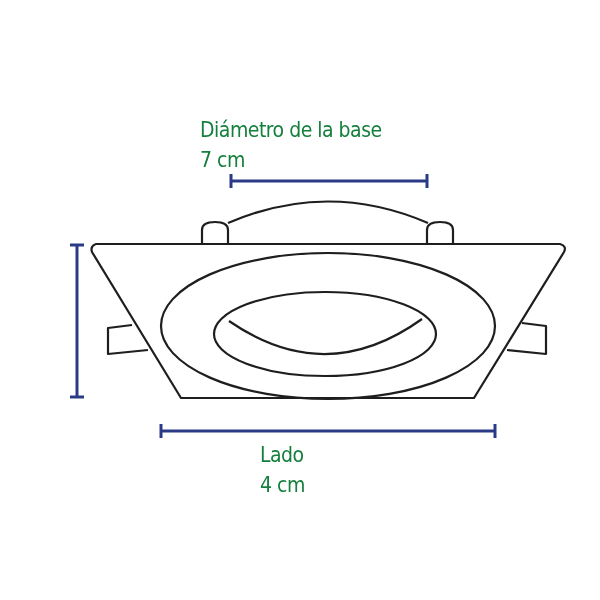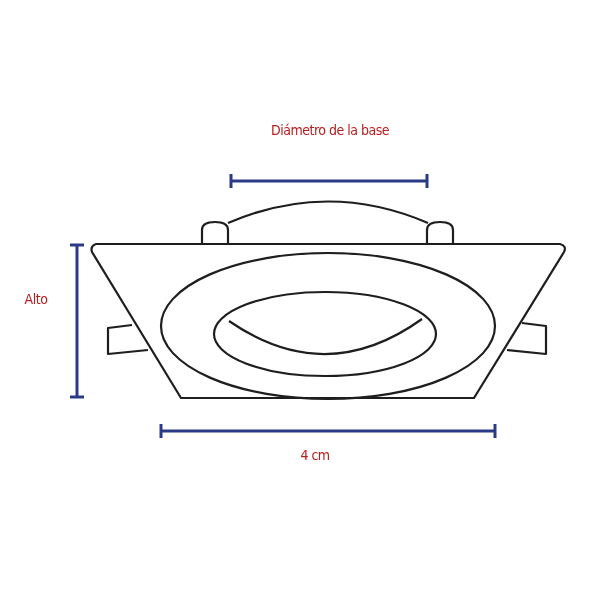--- a/index.html
+++ b/index.html
@@ -1,24 +1,23 @@
 <!DOCTYPE html>
 <html><head>
   <meta charset="utf-8">
   <style>
     html, body { margin: 0; padding: 0; background: #ffffff; }
     body { width: 600px; height: 600px; position: relative; overflow: hidden; }
     .label {
       position: absolute;
       font-family: "DejaVu Sans", sans-serif;
       font-stretch: condensed;
-      color: #b91c1c;
-      text-align: center;
+      color: #15803d;
       line-height: 30px;
-      font-size: 14px;
+      font-size: 21px;
       letter-spacing: -0.5px;
     }
     .label span { display: block; }
     svg { position: absolute; left: 0; top: 0; }
   </style>
 </head>
 <body>
 
 <svg width="600" height="600" viewBox="0 0 600 600">
 
@@ -53,21 +52,22 @@
     <ellipse cx="328" cy="326" rx="167" ry="73" fill="none"></ellipse>
 
     <ellipse cx="325" cy="334" rx="111" ry="42" fill="none"></ellipse>
 
     <path d="M229 321 Q326 388 422 319" fill="none"></path>
   </g>
 </svg>
 
 <div class="label" style="left:200px; top:115px; width:260px;">
   <span>Diámetro de la base</span>
+  <span>7 cm</span>
 </div>
 
 <div class="label" style="left:0px; top:284px; width:72px;">
-  <span>Alto</span>
 </div>
 
 <div class="label" style="left:260px; top:440px; width:110px;">
+  <span>Lado</span>
   <span>4 cm</span>
 </div>
 
 </body></html>

